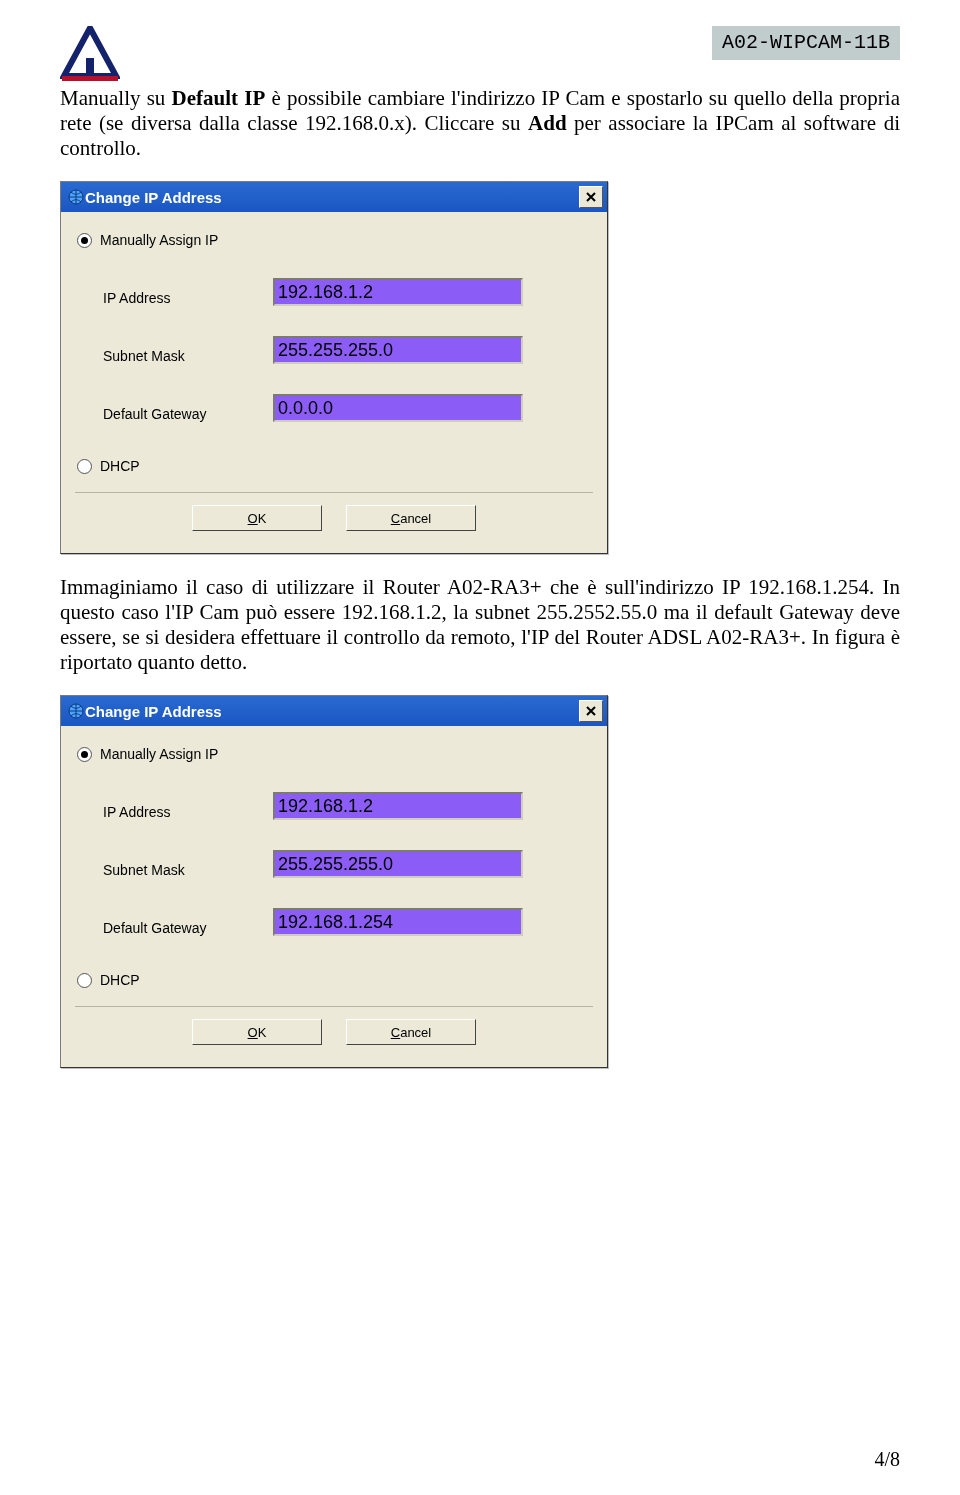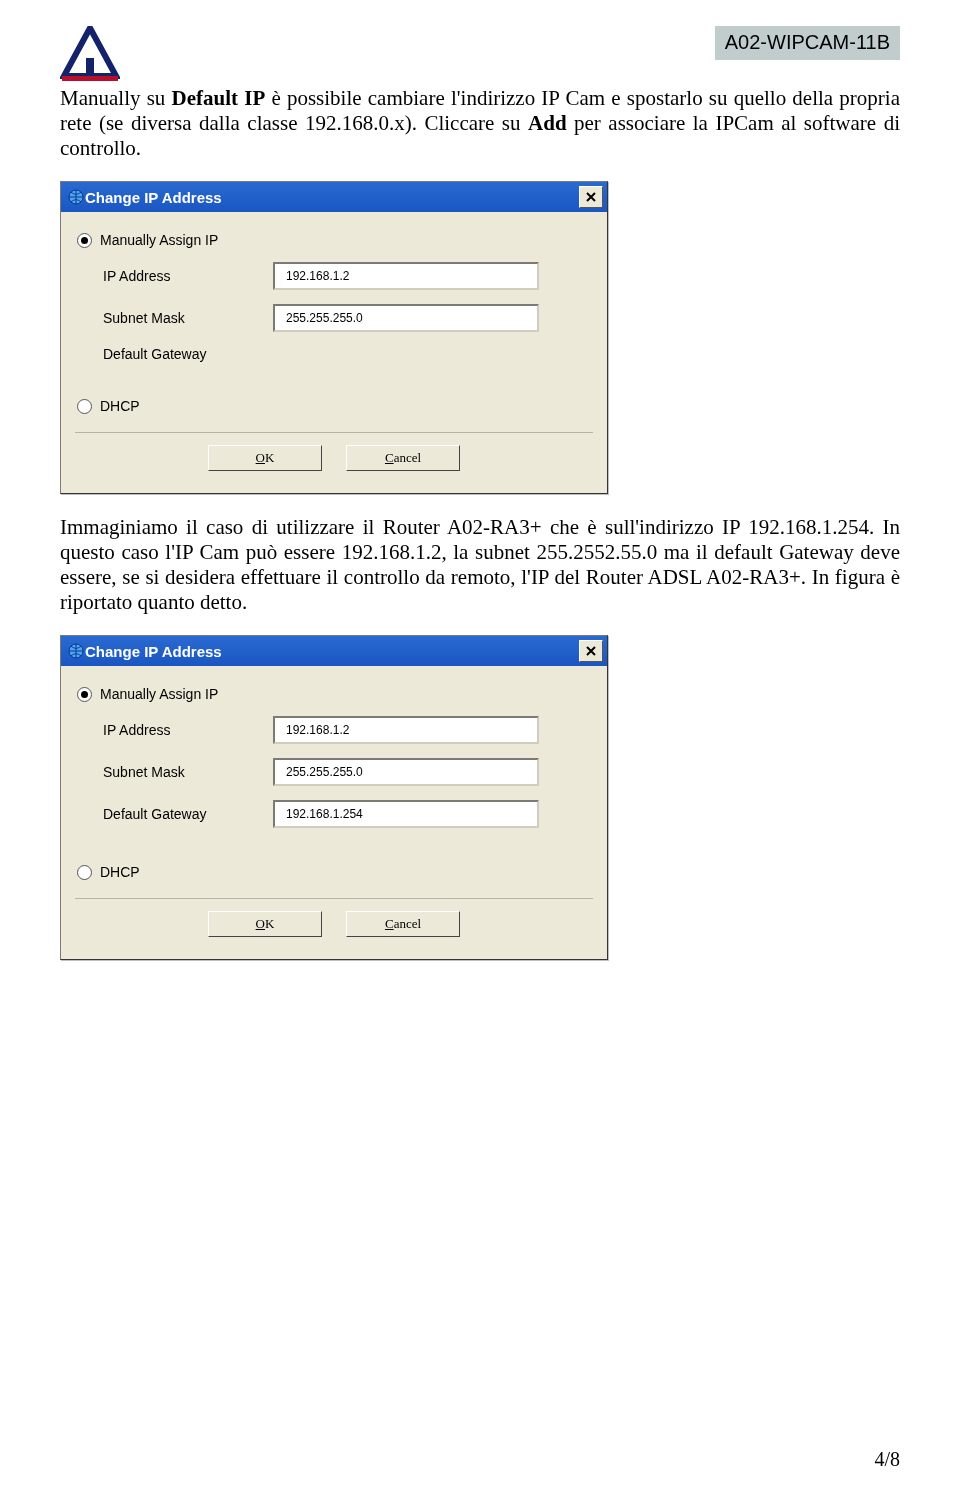--- a/index.html
+++ b/index.html
@@ -1,37 +1,37 @@
 <!DOCTYPE html>
 <html><head>
 <meta charset="utf-8">
 <style>
 html,body{margin:0;padding:0;background:#fff;font-family:"Times New Roman",Times,serif;color:#000}
 .page{width:960px;min-height:1495px;position:relative;box-sizing:border-box;padding:26px 60px 40px 60px}
 .hdr{display:flex;align-items:flex-start;justify-content:space-between}
 .logo{width:60px;height:56px}
-.model-badge{background:#c1cdcd;color:#000;font-family:Liberation Sans, sans-serif;font-size:20px;padding:5px 10px 6px 10px}
+.model-badge{background:#c1cdcd;color:#000;font-family:Liberation Mono, monospace;font-size:20px;padding:5px 10px 6px 10px}
 .body-text{font-size:21px;line-height:1.18;text-align:justify}
 .body-text b{font-weight:bold}
 .dialog{width:546px;border:1px solid #7a7a7a;border-right-color:#333;border-bottom-color:#333;background:#ece9d8;font-family:Tahoma,Arial,sans-serif;font-size:14px;margin:8px 0 14px 0;box-shadow:1px 1px 0 rgba(0,0,0,.25)}
 .titlebar{background:linear-gradient(#2a6ad0,#1b56c3);height:30px;display:flex;align-items:center;justify-content:space-between;padding:0 4px 0 6px;color:#fff;font-weight:bold}
 .titlebar .t-left{display:flex;align-items:center;}
 .titlebar .t-text{font-size:15px}
 .close-btn{width:22px;height:20px;background:#ece9d8;border:1px solid #fff;border-right-color:#555;border-bottom-color:#555;display:flex;align-items:center;justify-content:center;color:#000;font-weight:bold;font-size:13px;cursor:pointer}
 .dlg-body{padding:14px 14px 4px 14px;position:relative}
 .opt-row{display:flex;align-items:flex-end;gap:8px;margin:6px 0 12px 2px}
 .radio{width:13px;height:13px;border:1px solid #555;border-radius:50%;background:#fff;display:inline-flex;align-items:center;justify-content:center}
 .radio.sel::after{content:"";width:7px;height:7px;border-radius:50%;background:#000}
 .form-block{margin-left:28px}
-.frow{display:flex;align-items:center;margin:14px 0}
+.frow{display:flex;align-items:flex-end;margin:30px 0}
 .flabel{width:170px;color:#000}
-.tinput{width:240px;height:22px;border:2px inset #d0cdbf;background:#ffffff;font-family:Tahoma,Arial,sans-serif;font-size:12px;padding:1px 11px;box-sizing:content-box}
+.tinput{width:240px;height:22px;border:2px inset #d0cdbf;background:#8b5cf6;font-family:Tahoma,Arial,sans-serif;font-size:18px;padding:1px 3px;box-sizing:content-box}
 .divider{border:none;border-top:1px solid #b8b4a4;margin:18px 0 12px 0}
 .btnrow{display:flex;justify-content:center;gap:24px;margin:6px 0 18px 0}
-.wbtn{width:114px;height:26px;border:1px solid #888;border-right-color:#444;border-bottom-color:#444;border-top-color:#fff;border-left-color:#fff;background:#ece9d8;font-family:Liberation Serif, serif;font-size:13px;cursor:pointer}
+.wbtn{width:130px;height:26px;border:1px solid #888;border-right-color:#444;border-bottom-color:#444;border-top-color:#fff;border-left-color:#fff;background:#ece9d8;font-family:Liberation Sans, sans-serif;font-size:13px;cursor:pointer}
 .wbtn .ul{text-decoration:underline}
 .page-num{position:absolute;right:60px;bottom:24px;font-size:20px}
 </style>
 </head>
 <body>
 
 <div class="page">
   <div class="hdr">
     <svg class="logo" viewBox="0 0 60 56">
       <polygon points="30,2 56,50 4,50" fill="none" stroke="#13226b" stroke-width="6"></polygon>
@@ -69,20 +69,21 @@
         <div class="frow">
           <span class="flabel">IP Address</span>
           <input class="tinput" value="192.168.1.2" style="">
         </div>
         <div class="frow">
           <span class="flabel">Subnet Mask</span>
           <input class="tinput" value="255.255.255.0" style="">
         </div>
         <div class="frow">
           <span class="flabel">Default Gateway</span>
+          <input class="tinput" value="0.0.0.0" style="">
         </div>
       </div>
       <div class="opt-row" style="margin-top:36px">
         <span class="radio"></span>
         <span>DHCP</span>
       </div>
       <hr class="divider">
       <div class="btnrow">
         <button class="wbtn"><span class="ul">O</span><span>K</span></button>
         <button class="wbtn"><span class="ul">C</span><span>ancel</span></button>

